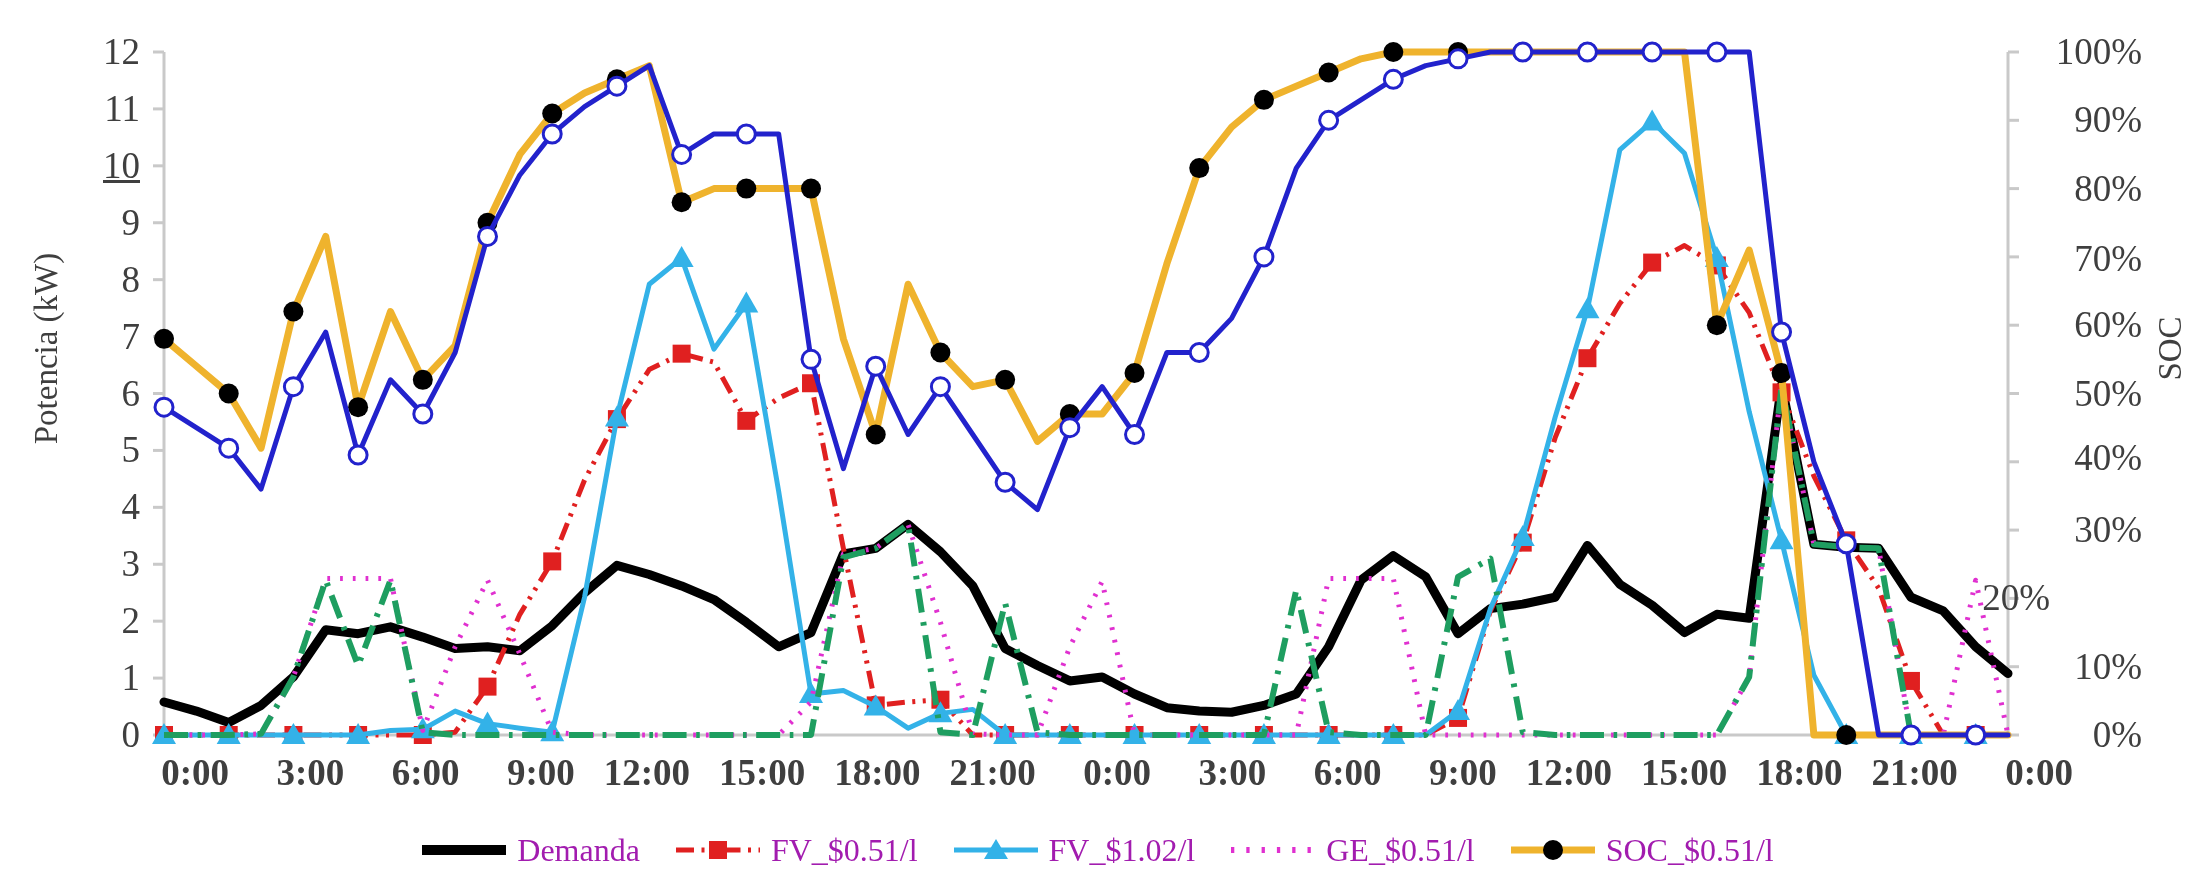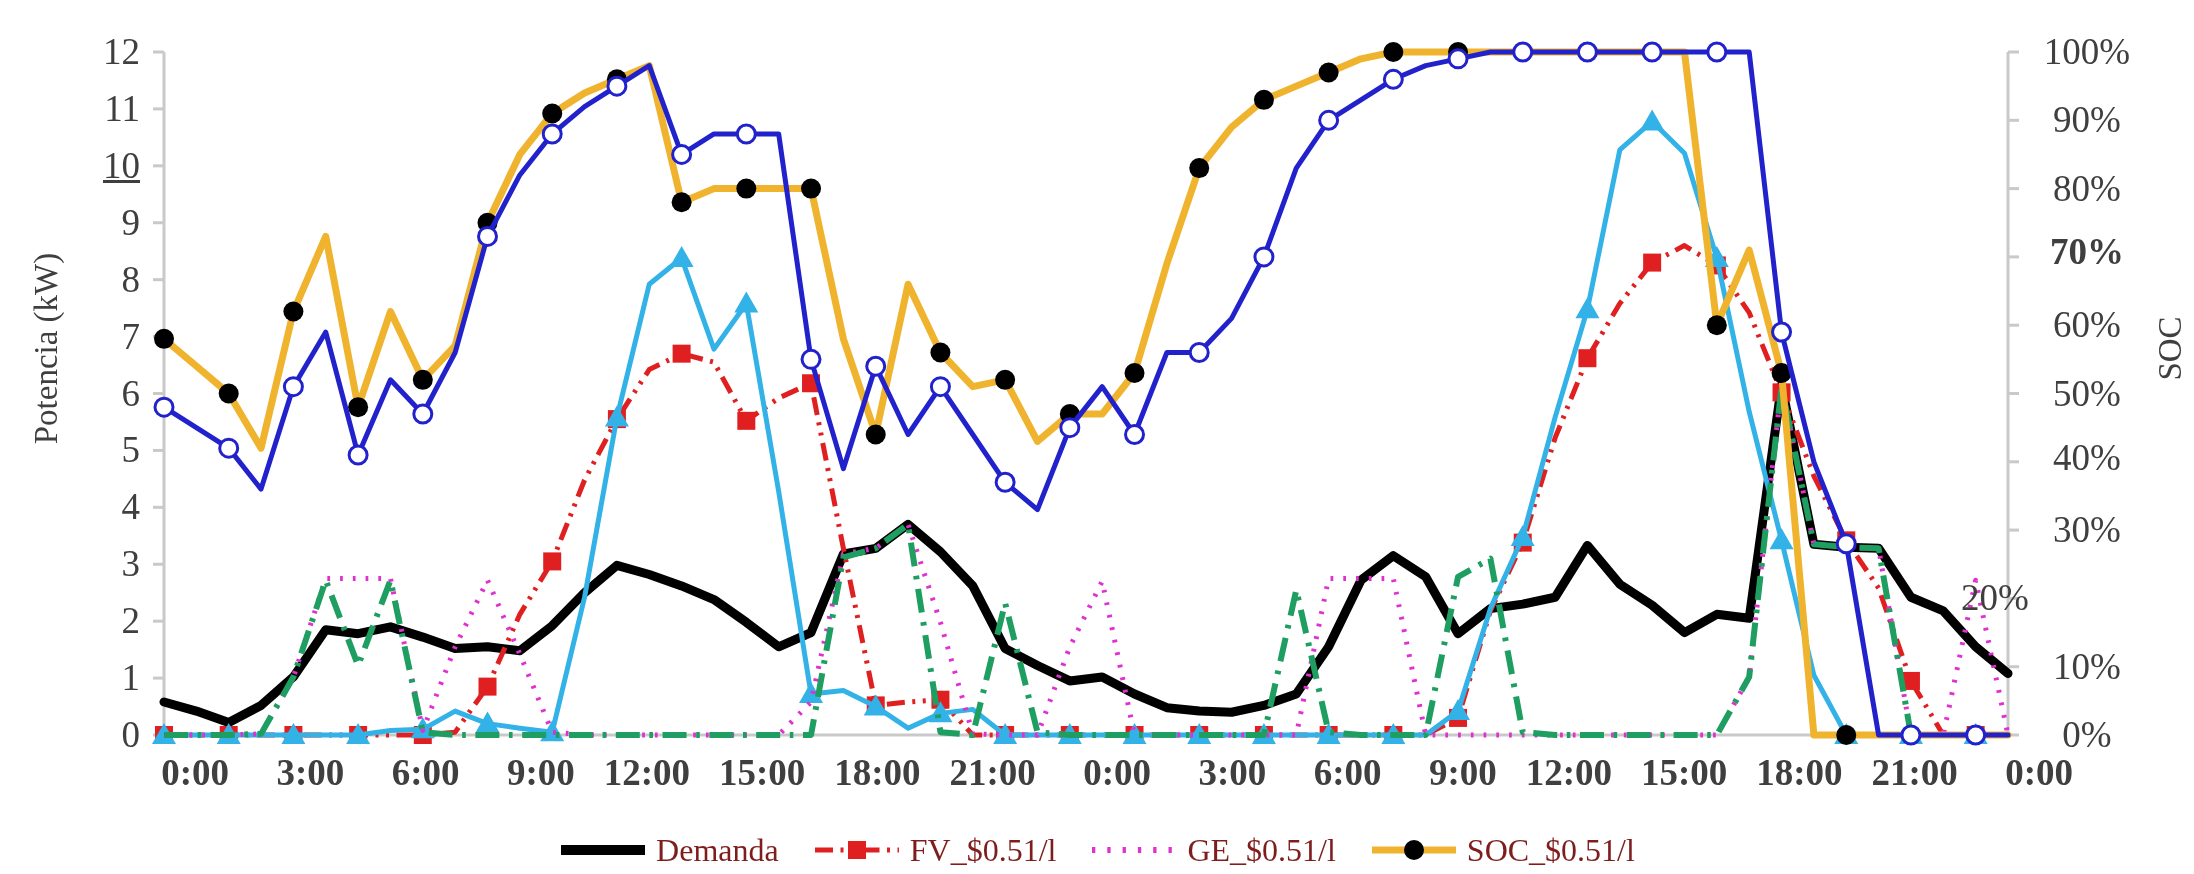--- a/index.html
+++ b/index.html
@@ -19,34 +19,34 @@
     left:2060px; top:330px; width:220px; text-align:center;
     transform:rotate(-90deg); transform-origin:center center;
   }
 
   
   .tick{
     position:absolute;font-size:37px;color:#3f3f3f;white-space:nowrap;
     font-family:"Liberation Serif",serif;
   }
   .tick-left{ text-align:right; width:60px; }
-  .tick-right{ text-align:center; width:110px; }
+  .tick-right{ text-align:right; width:110px; }
   .tick-x{ text-align:right; width:130px;font-weight:bold; }
 
   
   #plot{position:absolute;left:0;top:0;width:2194px;height:874px;}
 
   
   #legend{
     position:absolute; left:0; top:826px; width:2194px; height:48px;
     display:flex; align-items:center; justify-content:center; gap:0px;
   }
   .legend-item{display:flex;align-items:center;margin:0 17px;}
   .legend-swatch{width:88px;height:26px;margin-right:9px;flex:0 0 auto;}
-  .legend-label{font-size:32px;color:#7f1d1d;white-space:nowrap;font-family:"Liberation Serif",serif;text-align:right;}
+  .legend-label{font-size:32px;color:#a21caf;white-space:nowrap;font-family:"Liberation Serif",serif;text-align:right;}
 </style>
 </head>
 <body>
 
 <div id="root">
 
   <div class="axis-title" id="ylabel-left">Potencia (kW)</div>
 
   <div class="axis-title" id="ylabel-right">SOC</div>
 
@@ -233,21 +233,21 @@
       <div class="tick tick-left" style="left: 80px; top: 30px;">12</div>
     </div>
   <div id="ticks-right">
       <div class="tick tick-right" style="left: 2032px; top: 713px;">0%</div>
       <div class="tick tick-right" style="left: 2032px; top: 644.7px;">10%</div>
       <div class="tick tick-right" style="left: 1940px; top: 576.4px;">20%</div>
       <div class="tick tick-right" style="left: 2032px; top: 508.1px;">30%</div>
       <div class="tick tick-right" style="left: 2032px; top: 420px; margin-top: 16px;">40%</div>
       <div class="tick tick-right" style="left: 2032px; top: 371.5px;">50%</div>
       <div class="tick tick-right" style="left: 2032px; top: 303.2px;">60%</div>
-      <div class="tick tick-right" style="left: 2032px; top: 230px; font-weight: bold;">70%</div>
+      <div class="tick tick-right" style="left: 2032px; top: 237px;">70%</div>
       <div class="tick tick-right" style="left: 2032px; top: 166.6px;">80%</div>
       <div class="tick tick-right" style="left: 2032px; top: 98.3px;">90%</div>
       <div class="tick tick-right" style="left: 2032px; top: 30px;">100%</div>
     </div>
   <div id="ticks-x">
       <div class="tick tick-x" style="left: 99px; top: 751px;">0:00</div>
       <div class="tick tick-x" style="left: 214.25px; top: 751px;">3:00</div>
       <div class="tick tick-x" style="left: 329.5px; top: 751px;">6:00</div>
       <div class="tick tick-x" style="left: 444.75px; top: 751px;">9:00</div>
       <div class="tick tick-x" style="left: 560px; top: 751px;">12:00</div>
@@ -274,20 +274,27 @@
       </div>
       <div class="legend-item">
         <svg class="legend-swatch" viewBox="0 0 88 26">
           <line x1="2" y1="13" x2="86" y2="13" stroke="#E02020" stroke-width="5" stroke-linecap="butt" stroke-dasharray="18 7.5 3 7.5 3 7.5"></line>
           <rect x="35" y="4" width="18" height="18" fill="#E02020"></rect>
         </svg>
         <span class="legend-label">FV_$0.51/l</span>
       </div>
       <div class="legend-item">
         <svg class="legend-swatch" viewBox="0 0 88 26">
+          <line x1="2" y1="13" x2="86" y2="13" stroke="#33B2E8" stroke-width="5" stroke-linecap="butt"></line>
+          <polygon points="44,2 32,22 56,22" fill="#33B2E8"></polygon>
+        </svg>
+        <span class="legend-label">FV_$1.02/l</span>
+      </div>
+      <div class="legend-item">
+        <svg class="legend-swatch" viewBox="0 0 88 26">
           <line x1="2" y1="13" x2="86" y2="13" stroke="#E030D0" stroke-width="6" stroke-linecap="butt" stroke-dasharray="3.3000000000000003 12"></line>
         </svg>
         <span class="legend-label">GE_$0.51/l</span>
       </div>
       <div class="legend-item">
         <svg class="legend-swatch" viewBox="0 0 88 26">
           <line x1="2" y1="13" x2="86" y2="13" stroke="#EFB32D" stroke-width="7" stroke-linecap="butt"></line>
           <circle cx="44" cy="13" r="10" fill="#000000"></circle>
         </svg>
         <span class="legend-label">SOC_$0.51/l</span>

